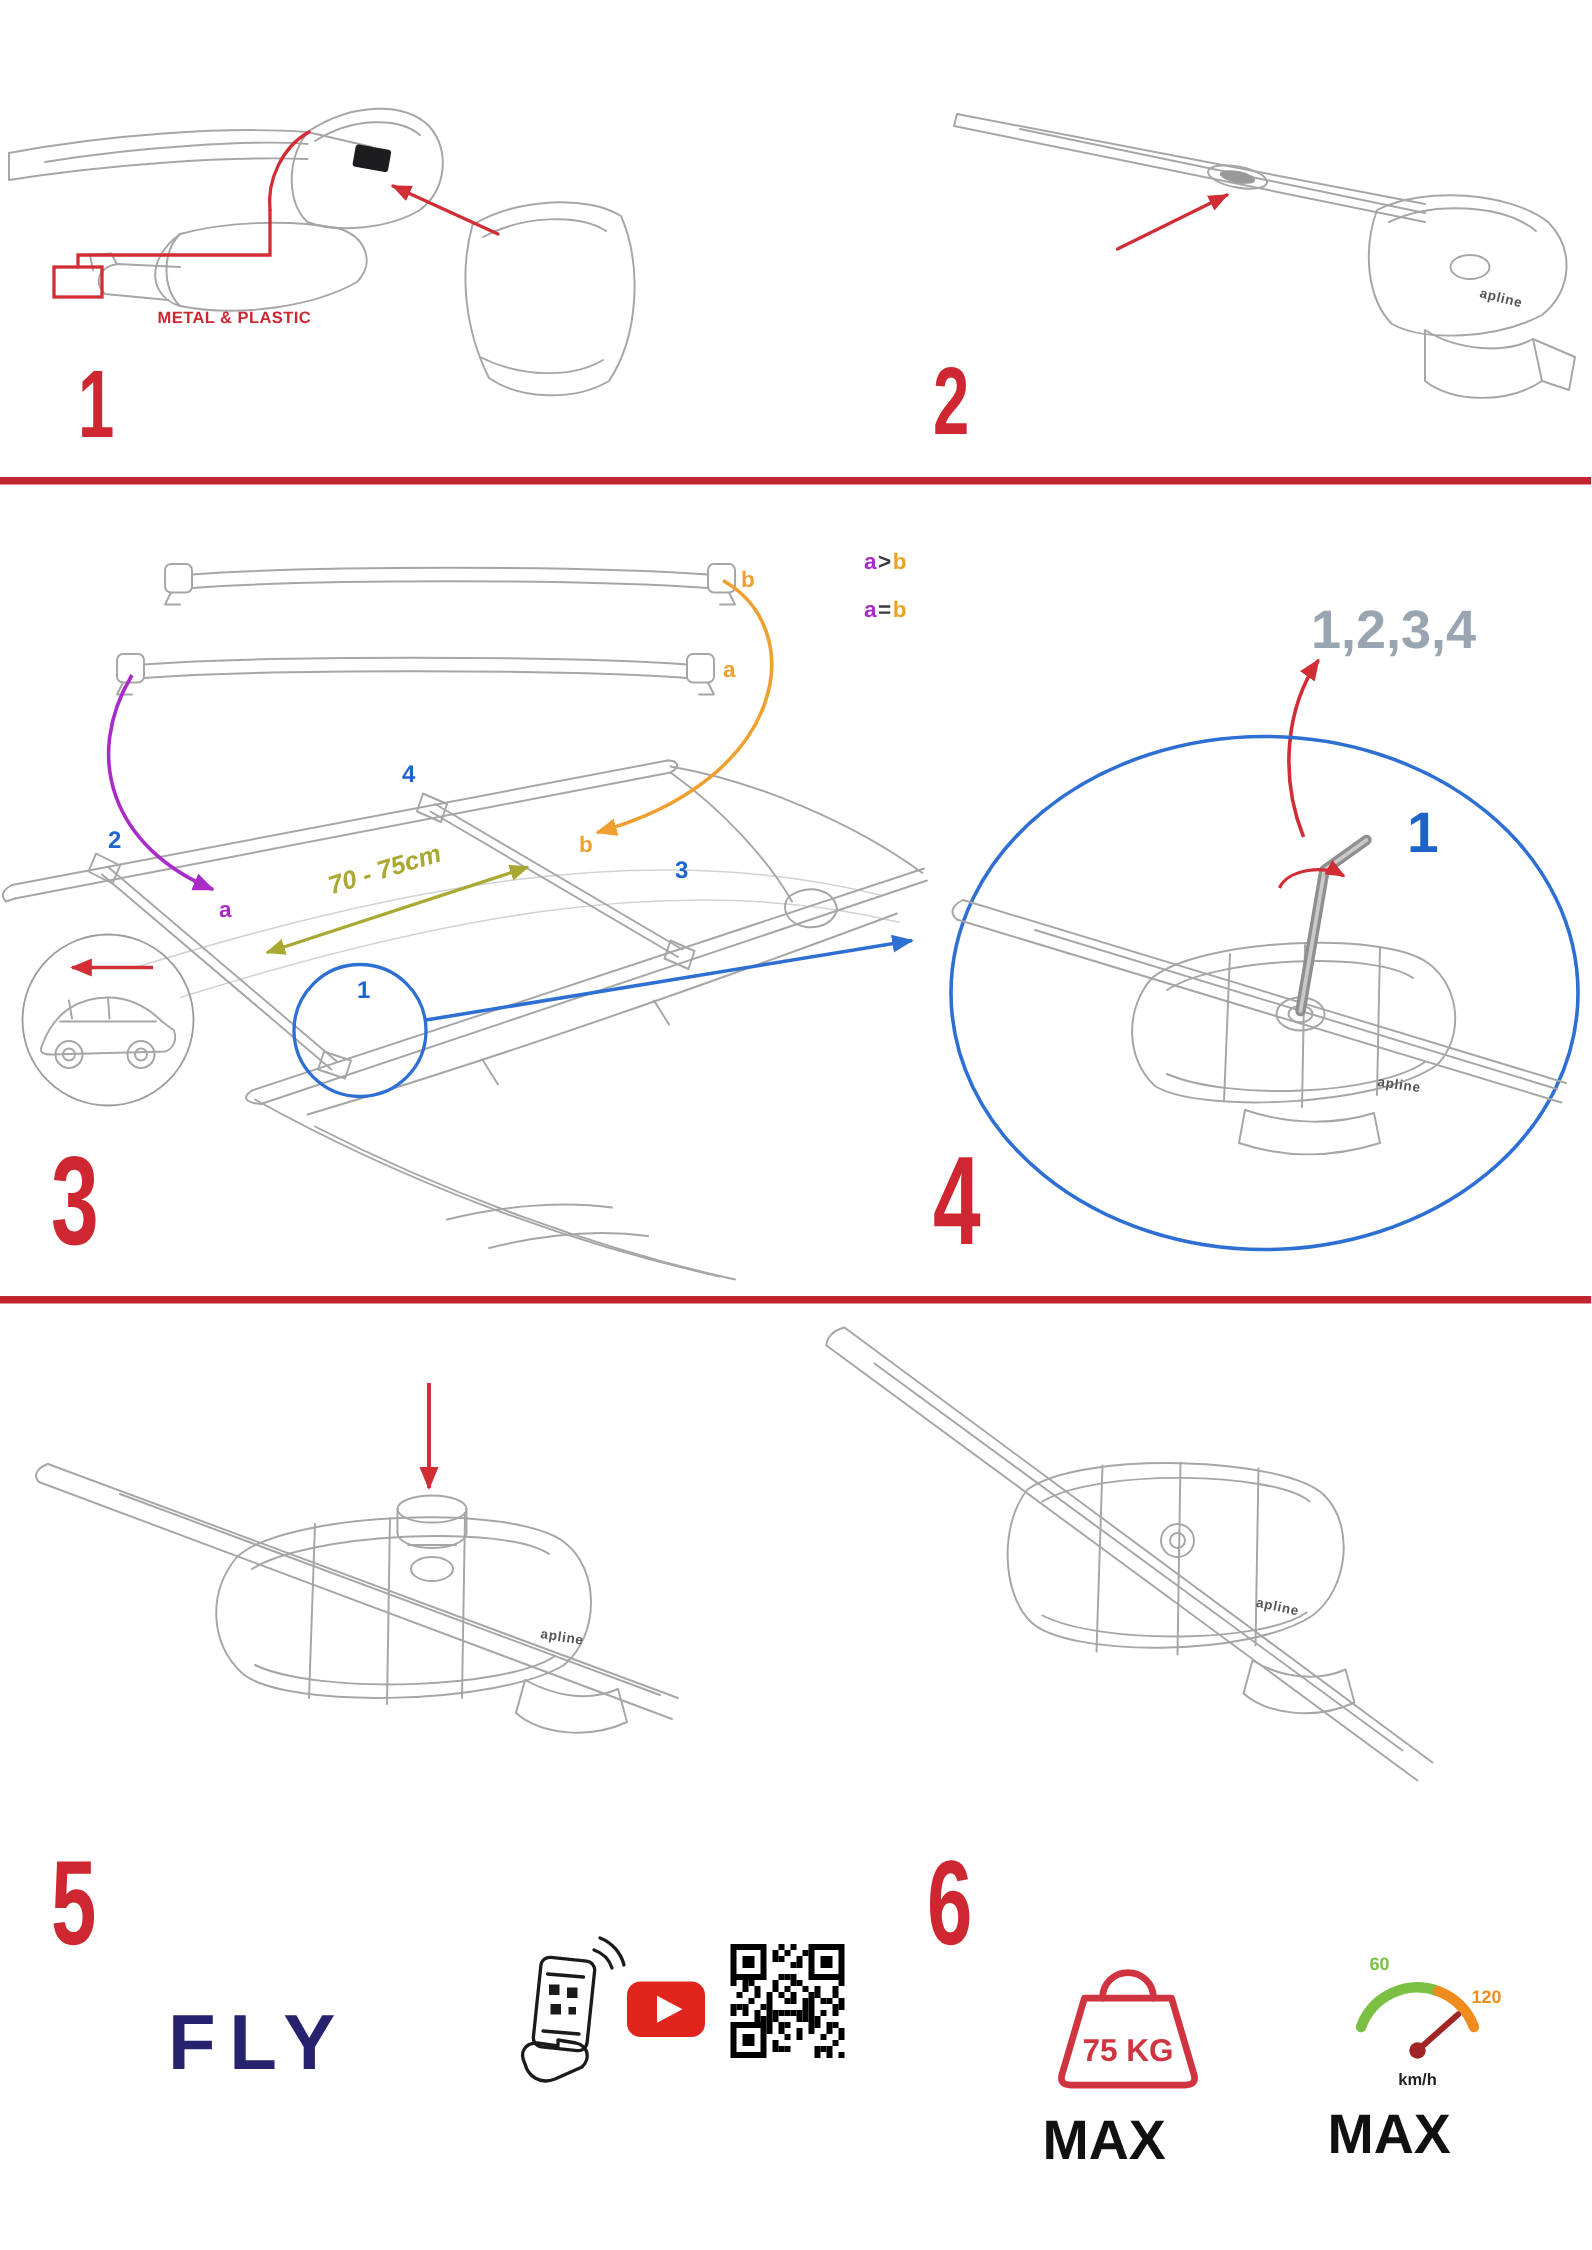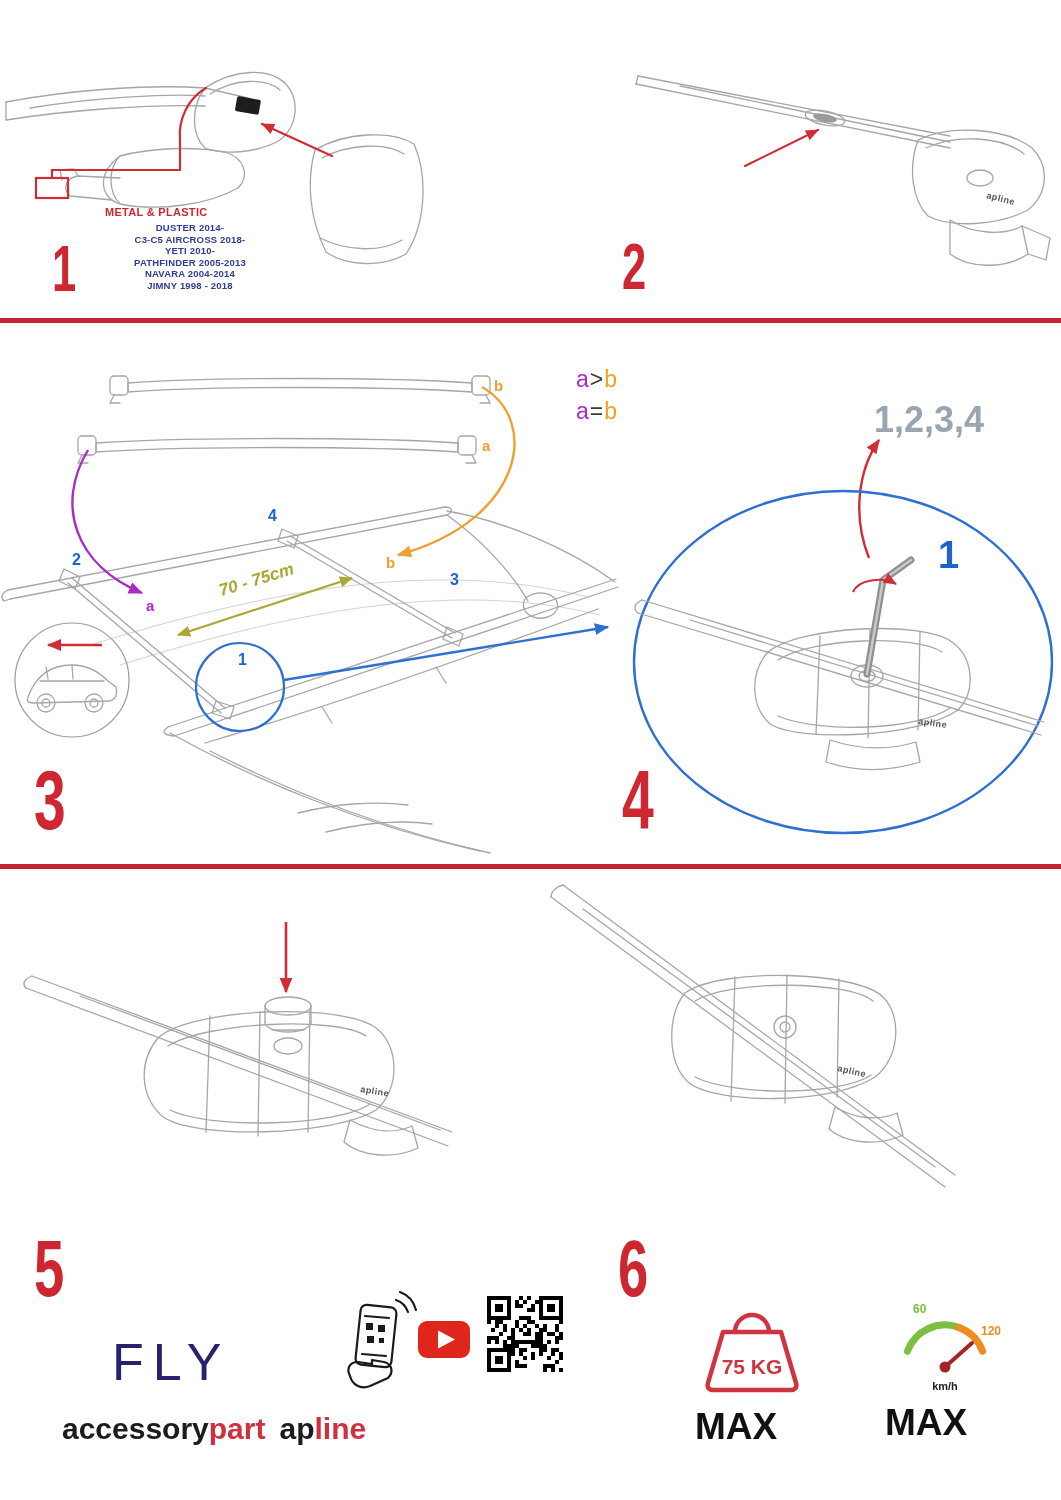--- a/index.html
+++ b/index.html
@@ -23,33 +23,33 @@
     transform:scaleX(0.68); transform-origin:left top; letter-spacing:0; }
   .num-sm { font-size:64px; }
   .num-lg { font-size:84px; }
   .num-md { font-size:80px; }
 
   .material-label { position:absolute; left:105px; top:206px; width:170px; 
     color:#cf2731; font-size:11px; font-weight:700; letter-spacing:.3px; }
   .models { position:absolute; left:95px; top:222px; width:190px; text-align:center;
     color:#2f3c98; font-size:9.5px; font-weight:700; line-height:11.5px; letter-spacing:.2px; }
 
-  .formula { position:absolute; font-size:23px; font-weight:400; letter-spacing:1px; }
+  .formula { position:absolute; font-size:15px; font-weight:700; letter-spacing:1px; }
   .f-a { color:#aa2cc8; } .f-op { color:#3a3a3a; } .f-b { color:#f0a21f; }
 
   .lbl-blue { fill:#1f66cc; font-size:16px; font-weight:700; }
   .lbl-orange { fill:#f0a030; font-size:15px; font-weight:700; }
   .lbl-purple { fill:#aa2cc8; font-size:15px; font-weight:700; }
   .lbl-dist { fill:#a8a832; font-size:17px; font-weight:700; font-style:italic; text-anchor:middle; }
   .seq-gray { fill:#9aa5b2; font-size:36px; font-weight:700; }
   .seq-blue { fill:#1e63c8; font-size:38px; font-weight:700; }
   .tiny-logo { fill:#555; font-size:9px; font-weight:700; letter-spacing:.5px; }
 
   .fly { position:absolute; left:112px; top:1332px; color:#26226e; font-size:52px;
-    font-weight:400; letter-spacing:9px; }
+    font-weight:700; letter-spacing:9px; }
   .brandline { position:absolute; left:62px; top:1412px; font-size:30px; font-weight:700; color:#1c1c1c; }
   .brand-red { color:#cf3140; }
   .brand-gap { display:inline-block; width:14px; }
 
   .max-label { position:absolute; text-align:left; font-size:37px; font-weight:700; color:#111; }
   .wt { fill:#cf3540; font-size:21px; font-weight:700; text-anchor:middle; }
   .spd-lo { fill:#7bc043; font-size:12px; font-weight:700; }
   .spd-hi { fill:#f08c1e; font-size:12px; font-weight:700; }
   .spd-unit { fill:#222; font-size:11px; font-weight:700; text-anchor:middle; }
 </style>
@@ -81,28 +81,20 @@
     </g>
     <rect x="236" y="70" width="24" height="15" rx="2" fill="#1d1d1f" transform="rotate(10 248 77)"></rect>
     <g class="red">
       <path d="M332,128 L262,96" marker-end="url(#ah1)"></path>
       <path d="M206,60 C188,70 178,92 180,112"></path>
       <path d="M180,112 L180,142 L52,142 L52,150"></path>
       <rect x="36" y="150" width="32" height="20"></rect>
     </g>
   </svg>
   <div class="material-label">METAL &amp; PLASTIC</div>
-  <div class="models">
-    <div>DUSTER 2014-</div>
-    <div>C3-C5 AIRCROSS 2018-</div>
-    <div>YETI 2010-</div>
-    <div>PATHFINDER 2005-2013</div>
-    <div>NAVARA 2004-2014</div>
-    <div>JIMNY 1998 - 2018</div>
-  </div>
   <div class="step-num num-sm" style="left:52px;top:240px">1</div>
 
   <svg class="abs" style="left:620px;top:28px" width="440" height="280" viewBox="0 0 440 280">
     <defs>
       <marker id="ah2" markerWidth="8" markerHeight="8" refX="5.5" refY="2.5" orient="auto" markerUnits="strokeWidth">
         <path d="M0,0 L6,2.5 L0,5 Z" fill="#d12d35"></path>
       </marker>
     </defs>
     <g class="ln">
       <path d="M18,48 L330,108"></path>
@@ -314,23 +306,20 @@
       <path d="M304,104 L302,222"></path>
       <circle cx="250" cy="152" r="11"></circle>
       <circle cx="250" cy="152" r="5"></circle>
       <path d="M300,232 C320,244 344,246 362,238 L368,260 C342,272 310,268 294,254 Z"></path>
     </g>
     <text class="tiny-logo" x="302" y="196" transform="rotate(12 302 196)">apline</text>
   </svg>
   <div class="step-num num-md" style="left:618px;top:1232px">6</div>
 
   <div class="fly">FLY</div>
-  <div class="brandline">
-    <span>accessory</span><span class="brand-red">part</span><span class="brand-gap"></span><span>ap</span><span class="brand-red">line</span>
-  </div>
 
   <svg class="abs" style="left:332px;top:1290px" width="90" height="110" viewBox="0 0 90 110">
     <g stroke="#1a1a1a" fill="none" stroke-width="2.2" stroke-linecap="round" stroke-linejoin="round">
       <rect x="26" y="16" width="36" height="60" rx="6" transform="rotate(6 44 46)"></rect>
       <path d="M33,26 L57,28"></path>
       <path d="M30,64 L54,66"></path>
       <path d="M64,10 C70,12 74,16 76,22"></path>
       <path d="M68,2 C76,5 82,12 84,20"></path>
       <path d="M18,86 C14,78 18,72 26,72 L40,74 L40,70 L52,72 C60,74 62,82 56,88 L38,96 C28,100 20,94 18,86 Z"></path>
     </g>

